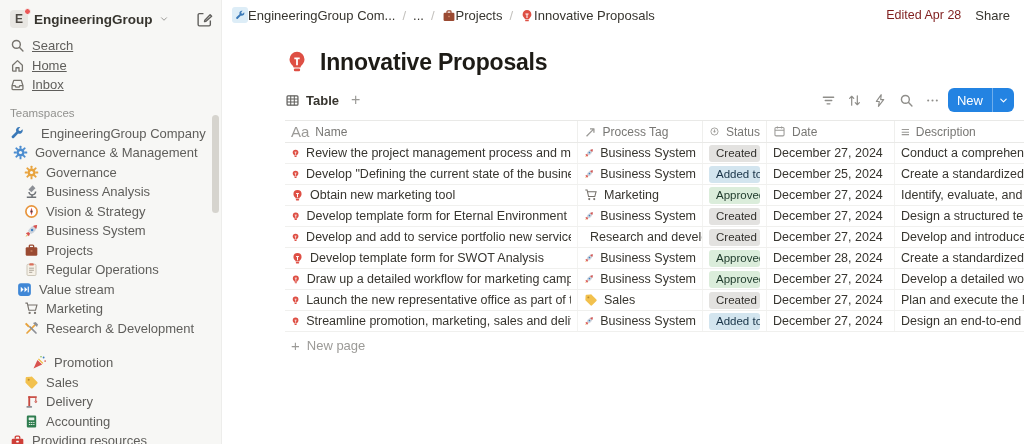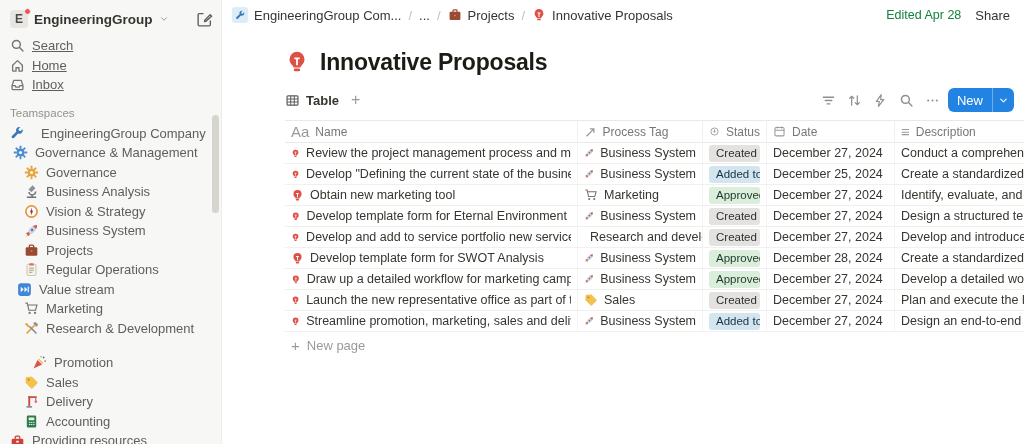--- a/index.html
+++ b/index.html
@@ -20,25 +20,25 @@
   .side-item .ic { flex-shrink:0; }
   .menu .side-item { padding-left:10px;text-decoration:underline; }
   .section { font-size:11.5px; color:#91918E; font-weight:500; padding:12px 0 5px 10px; }
   .ic { display:inline-block; vertical-align:middle; }
   .ic16 { width:15px; height:15px; }
   .scroll-thumb { position:absolute; right:2px; top:115px; width:7px; height:98px; border-radius:4px; background:#D6D4CE; }
 
   
   .main { flex:1; min-width:0; display:flex; flex-direction:column; background:#fff; }
   .topbar { height:30px; flex-shrink:0; display:flex; align-items:center; padding:0 14px 0 10px; font-size:13px; }
-  .crumb { display:flex; align-items:center; gap:6px; cursor:pointer; white-space:nowrap; }
+  .crumb { display:flex; align-items:flex-end; cursor:pointer; white-space:nowrap; }
   .crumb-sep { color:#C3C1BD; margin:0 7px; }
   .crumb-iconbox { width:16px; height:16px; border-radius:3px; background:#DDEDF7; display:flex; align-items:center; justify-content:center; }
   .topbar-right { margin-left:auto; display:flex; align-items:center; gap:14px; }
-  .edited { color:#15803d; font-size:12.5px; }
+  .edited { color:#7f1d1d; font-size:12.5px; }
   .share { color:#37352F; font-weight:500; cursor:pointer; }
 
   .content { padding-left:63px; flex:1; min-width:0; }
   .title-row { display:flex; align-items:center; gap:11px; margin-top:16px; height:32px; }
   .title-row .page-icon { width:24px; height:24px; }
   h1.page-title { font-size:23px; font-weight:700; letter-spacing:-0.2px; color:#1D1B16; }
 
   .viewbar { display:flex; align-items:center; height:26px; margin-top:9px; padding-right:10px; }
   .view-tab { display:flex; align-items:center; gap:6px; font-weight:700; color:#37352F; cursor:pointer; }
   .view-tab .ic { color:#5F5E5B; }

